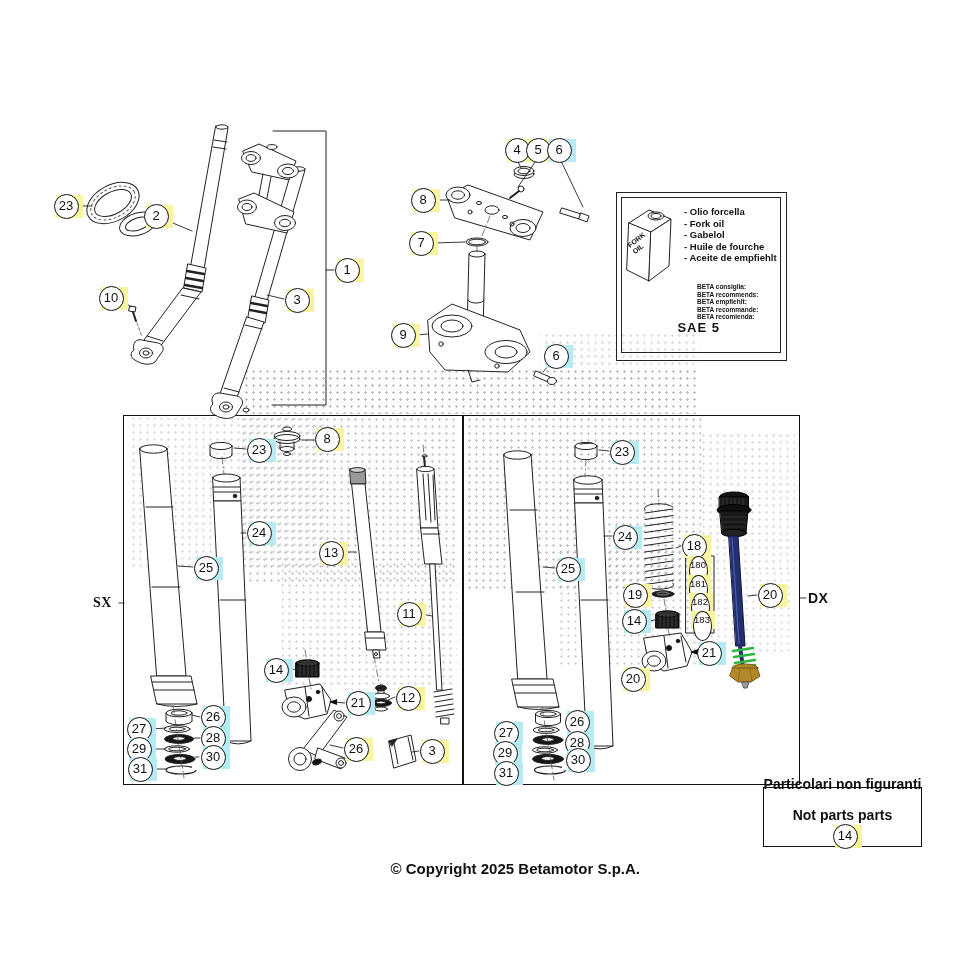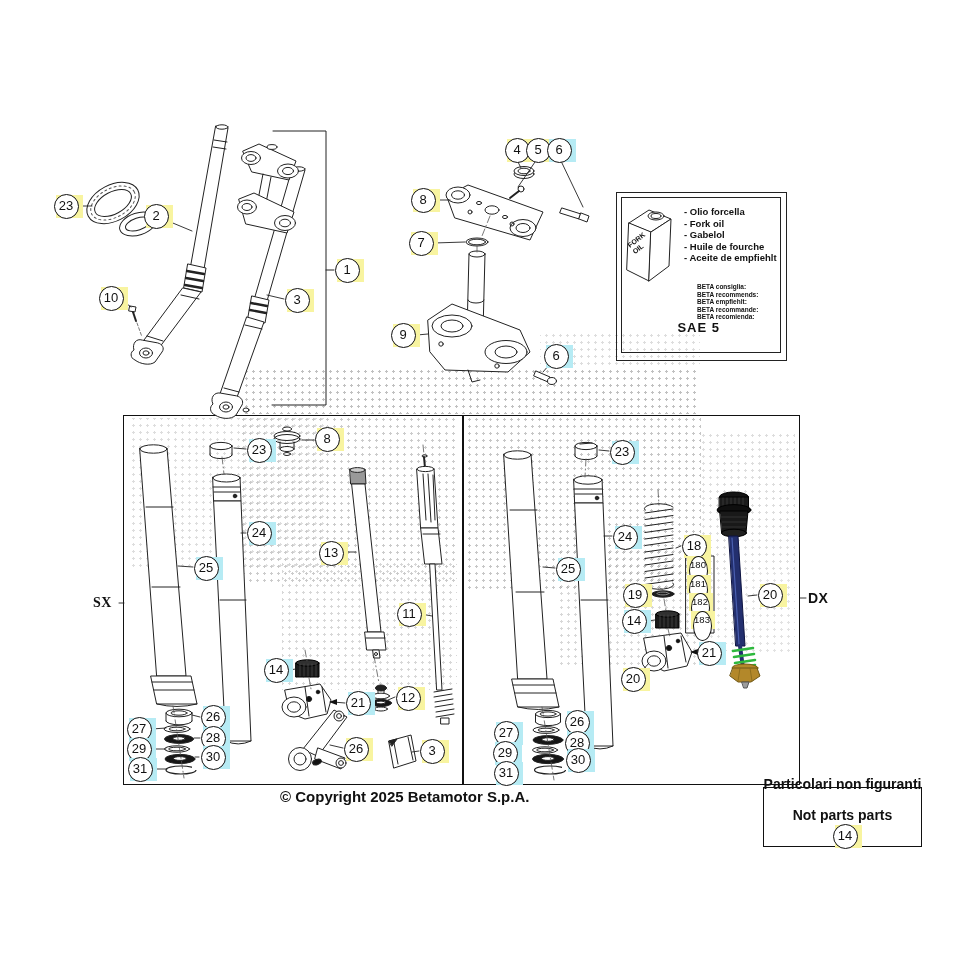--- a/index.html
+++ b/index.html
@@ -17,21 +17,21 @@
   .box{position:absolute;border:1.5px solid #111;box-sizing:border-box;background:transparent;}
   .thinbox{position:absolute;border:1px solid #222;box-sizing:border-box;}
   svg.art{position:absolute;left:0;top:0;}
   .label{position:absolute;font-weight:bold;font-size:14px;letter-spacing:.5px;}
   .oil-names{position:absolute;left:684px;top:206px;font-size:9.5px;font-weight:bold;line-height:11.5px;}
   .beta{position:absolute;left:697px;top:283px;font-size:6.5px;font-weight:bold;line-height:7.6px;}
   .sae{position:absolute;left:640px;top:320px;width:80px;text-align:right;font-size:13px;font-weight:bold;letter-spacing:1px;}
   .canister-label{position:absolute;left:628px;top:233px;width:28px;font-size:7px;font-weight:bold;line-height:7.5px;
                   transform:rotate(-38deg);white-space:pre-line;}
   .ns-line{position:absolute;left:763px;width:159px;text-align:center;font-size:14px;font-weight:bold;}
-  .copyright{position:absolute;left:280px;top:788px;width:360px;text-align:left;font-size:15px;font-weight:bold;}
+  .copyright{position:absolute;left:280px;top:860px;width:360px;text-align:right;font-size:15px;font-weight:bold;}
   .callout{position:absolute;width:0;height:0;}
   .callout .sq{position:absolute;left:-10px;top:-11px;width:27px;height:23px;}
   .sq.y{background:var(--hl-y);} .sq.c{background:var(--hl-c);}
   .callout .circ{position:absolute;left:-12.5px;top:-12.5px;width:25px;height:25px;border:1.3px solid #111;
                  border-radius:50%;background:#fff;box-sizing:border-box;text-align:center;
                  font:400 13px/22px "Liberation Sans",sans-serif;}
   .callout.sub .sq{left:-11px;top:-9px;width:24px;height:18px;}
   .callout.sub .circ{left:-9.5px;top:-9.5px;width:19px;height:30px;border-width:1.1px;
                      font:400 9.5px/16.5px "Liberation Sans",sans-serif;}
   .c-rod{fill:var(--rod-blue);}

